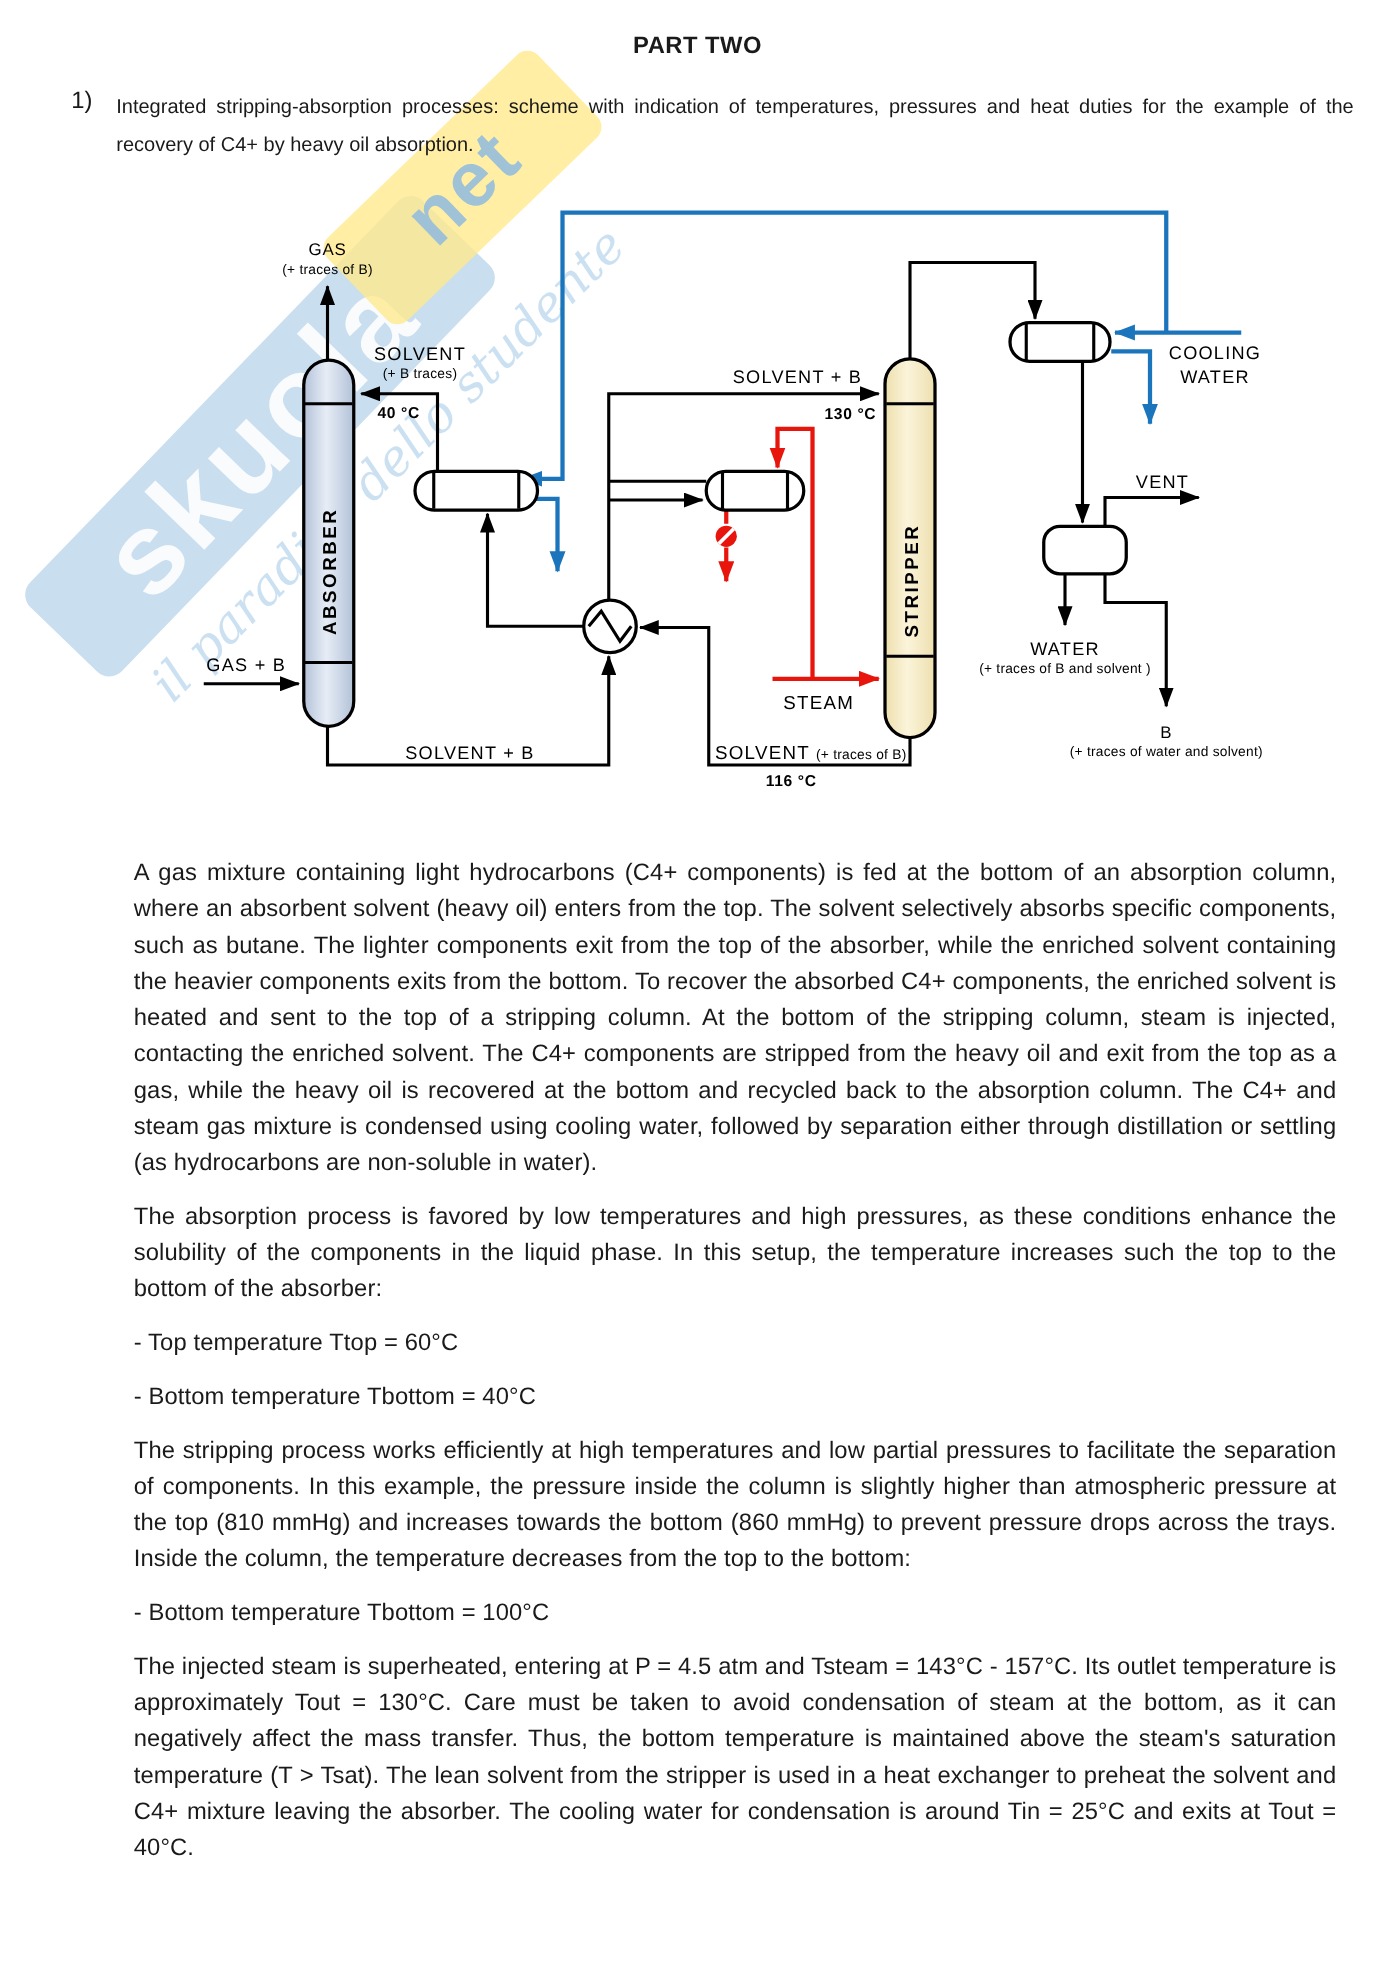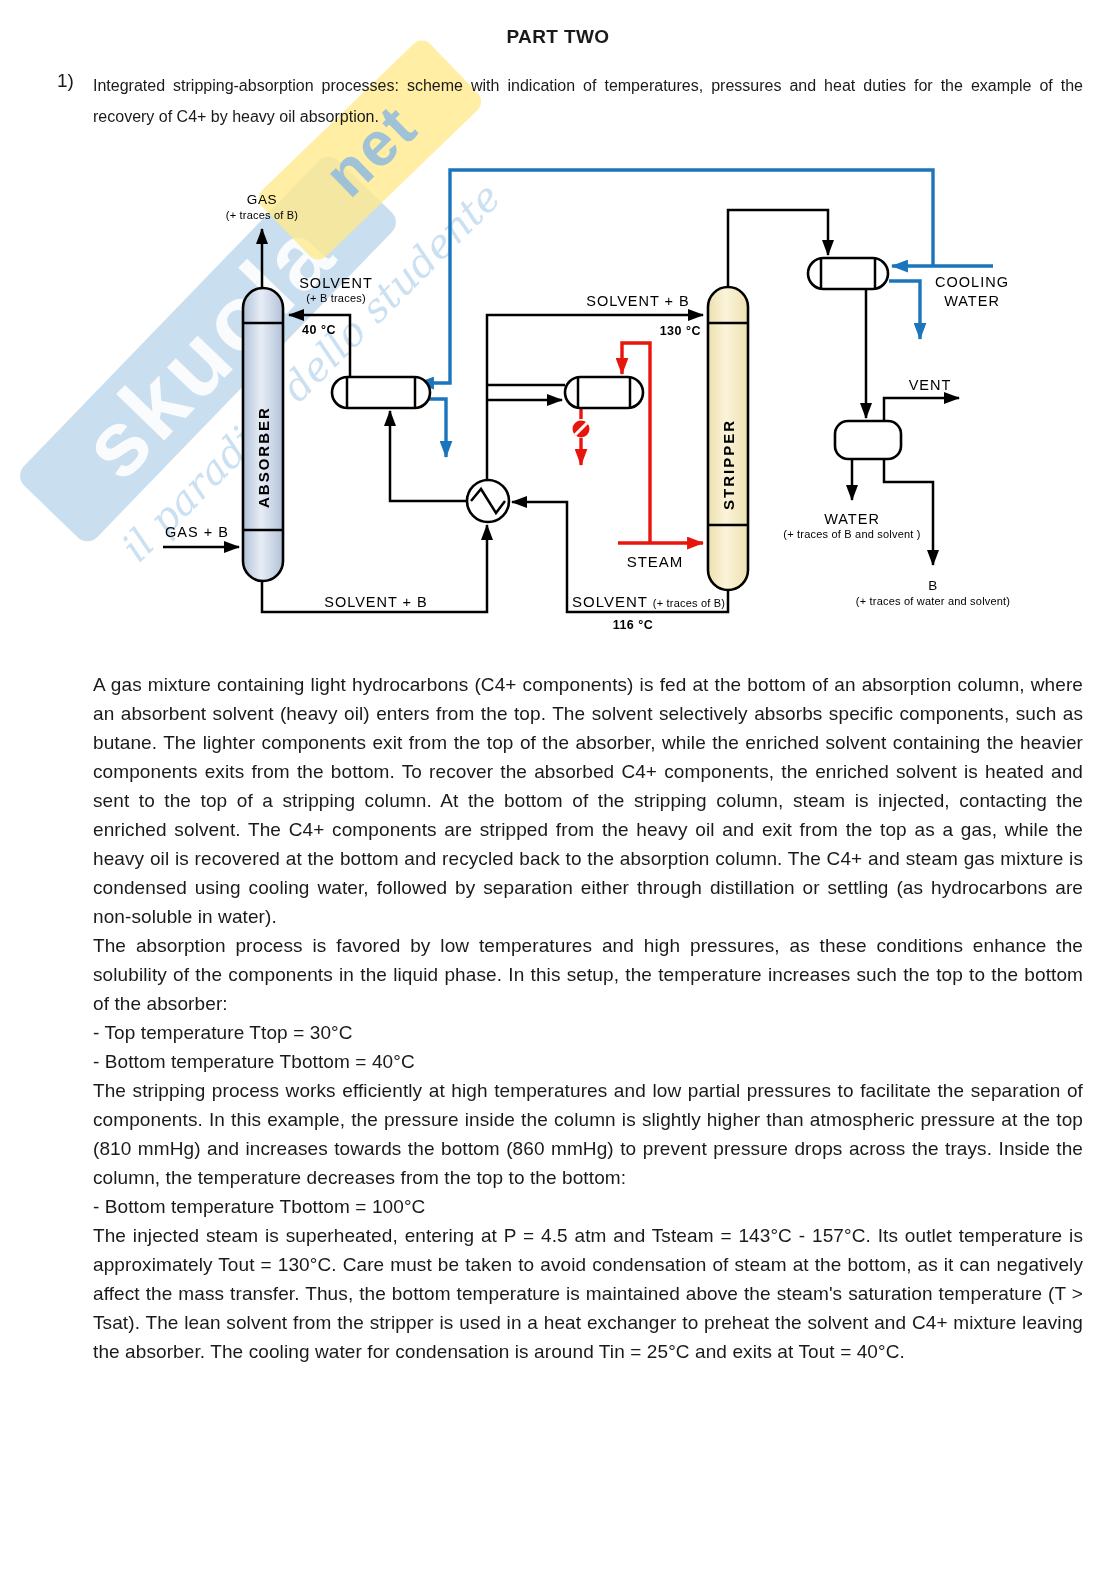--- a/index.html
+++ b/index.html
@@ -21,21 +21,21 @@
       color:rgba(146,192,228,0.48);white-space:nowrap;}
 
   
   .txt{position:absolute;z-index:2;}
   #doc-title{left:0;top:26px;width:1116px;text-align:center;font-size:19px;font-weight:600;
       letter-spacing:0.4px;}
   #item-row{left:57px;top:70px;width:1026px;display:flex;}
   #item-num{width:36px;flex:none;font-size:19px;}
   #item-text{width:990px;font-size:16px;line-height:31px;text-align:justify;}
   #body-text{left:93px;top:670px;width:990px;}
-  #body-text p{margin:0;font-size:19px;line-height:29px;text-align:justify;
+  #body-text p{margin:14px;font-size:19px;line-height:29px;text-align:justify;
       letter-spacing:0.1px;}
 
   
   #diagram-svg{position:absolute;left:0;top:0;z-index:1;}
   .blk{stroke:#000;stroke-width:2.5;fill:none;}
   .blu{stroke:#1b75bc;stroke-width:3.4;fill:none;}
   .red{stroke:#e8150d;stroke-width:3.4;fill:none;}
   .vessel{stroke:#000;stroke-width:2.6;}
   .exch{fill:#ffffff;stroke:#000;stroke-width:2.6;}
   text{font-family:"Liberation Sans",sans-serif;fill:#000;}
@@ -173,20 +173,20 @@
       <tspan class="lbl-sm">(+ traces of B)</tspan>
     </text>
     <text x="633" y="629" text-anchor="middle" class="lbl-temp">116 °C</text>
 
     <text x="197" y="537" text-anchor="middle" class="lbl">GAS + B</text>
   </svg>
 
   <div class="txt" id="body-text">
     <p>A gas mixture containing light hydrocarbons (C4+ components) is fed at the bottom of an absorption column, where an absorbent solvent (heavy oil) enters from the top. The solvent selectively absorbs specific components, such as butane.  The lighter components exit from the top of the absorber, while the enriched solvent containing the heavier components exits from the bottom. To recover the absorbed C4+ components, the enriched solvent is heated and sent to the top of a stripping column. At the bottom of the stripping column, steam is injected, contacting the enriched solvent. The C4+ components are stripped from the heavy oil and exit from the top as a gas, while the heavy oil is recovered at the bottom and recycled back to the absorption column.  The C4+ and steam gas mixture is condensed using cooling water, followed by separation either through distillation or settling (as hydrocarbons are non-soluble in water).</p>
     <p>The absorption process is favored by low temperatures and high pressures, as these conditions enhance the solubility of the components in the liquid phase. In this setup, the temperature increases such the top to the bottom of the absorber:</p>
-    <p>- Top temperature Ttop = 30°C</p>
+    <p>- Top temperature Ttop = 60°C</p>
     <p>- Bottom temperature Tbottom = 40°C</p>
     <p>The stripping process works efficiently at high temperatures and low partial pressures to facilitate the separation of components. In this example, the pressure inside the column is slightly higher than atmospheric pressure at the top (810 mmHg) and increases towards the bottom (860 mmHg) to prevent pressure drops across the trays. Inside the column, the temperature decreases from the top to the bottom:</p>
     <p>- Bottom temperature Tbottom = 100°C</p>
     <p>The injected steam is superheated, entering at P = 4.5 atm and Tsteam = 143°C - 157°C. Its outlet temperature is approximately Tout = 130°C.  Care must be taken to avoid condensation of steam at the bottom, as it can negatively affect the mass transfer. Thus, the bottom temperature is maintained above the steam's saturation temperature (T &gt; Tsat). The lean solvent from the stripper is used in a heat exchanger to preheat the solvent and C4+ mixture leaving the absorber.  The cooling water for condensation is around Tin = 25°C and exits at Tout = 40°C.</p>
   </div>
 
 </div>
 
 </body></html>

